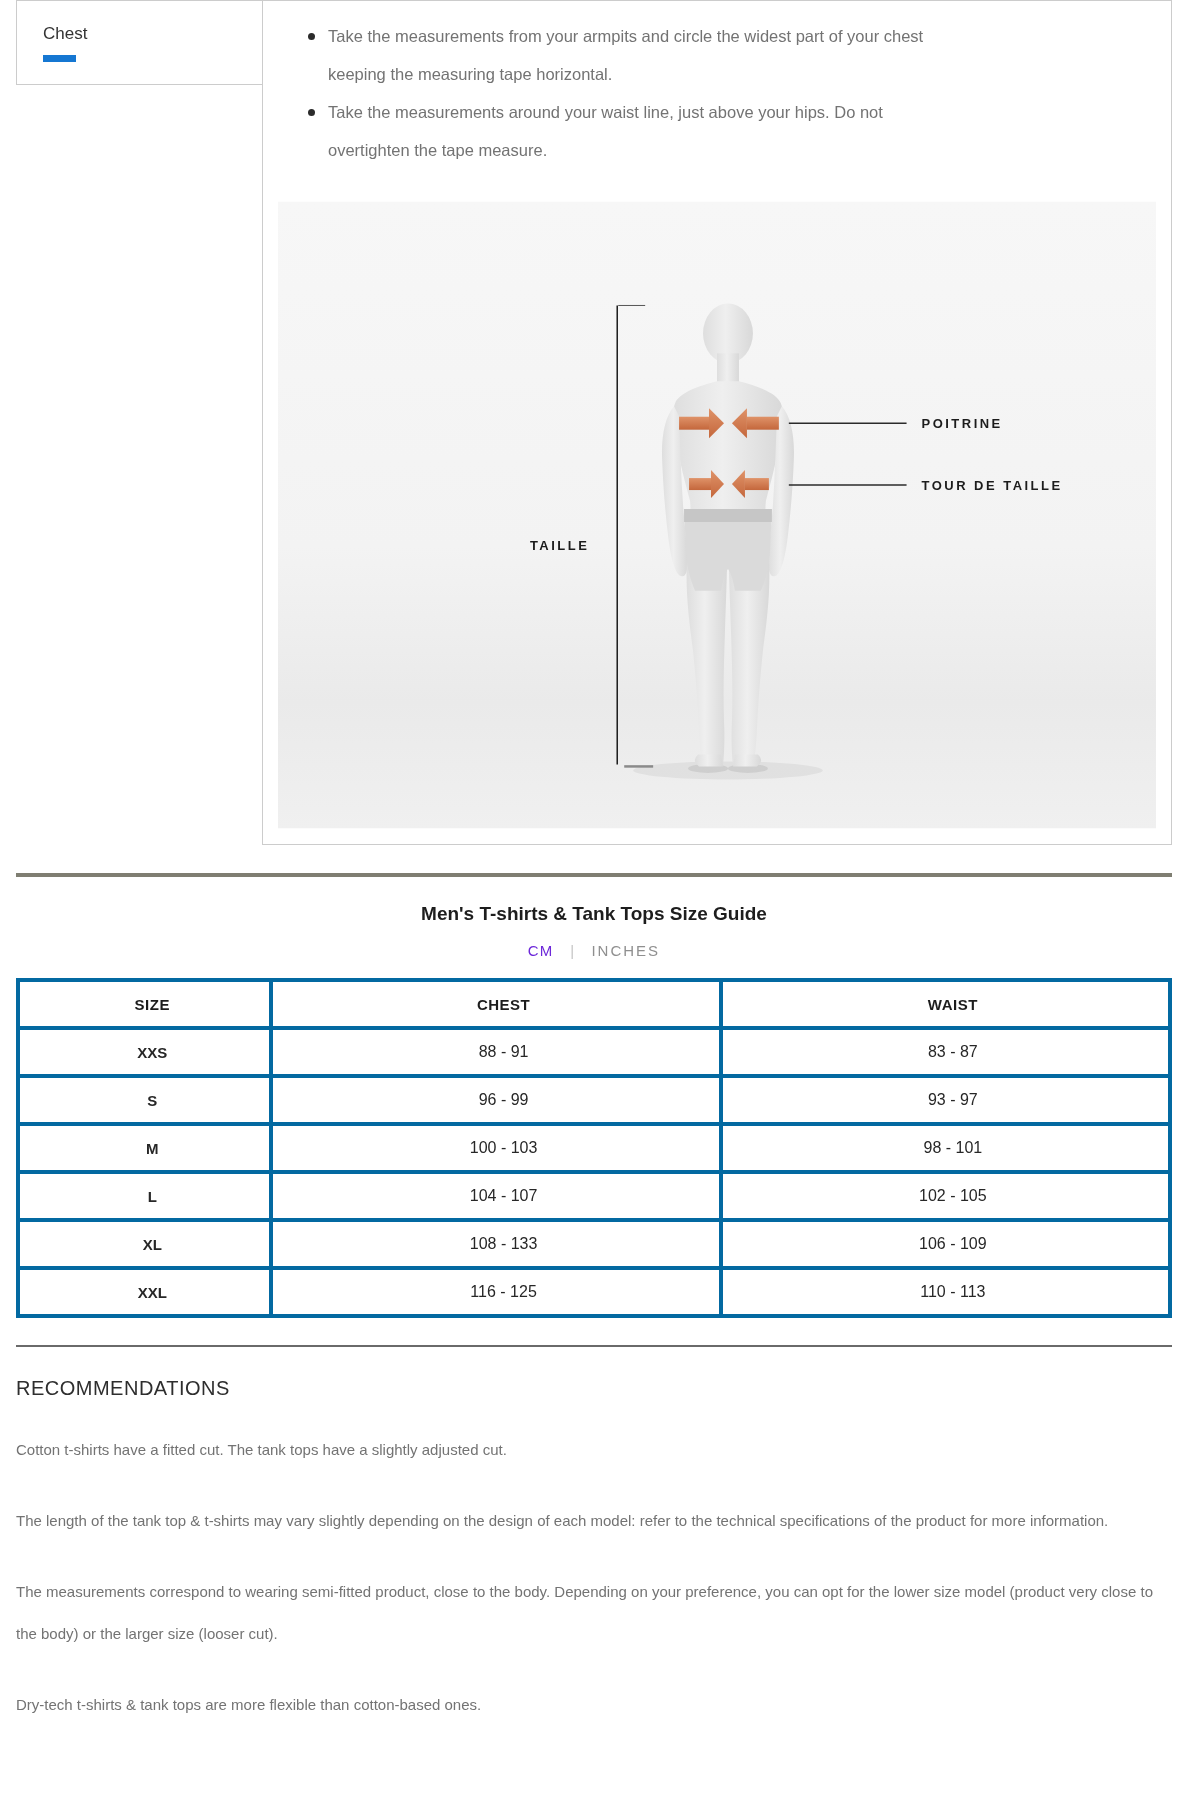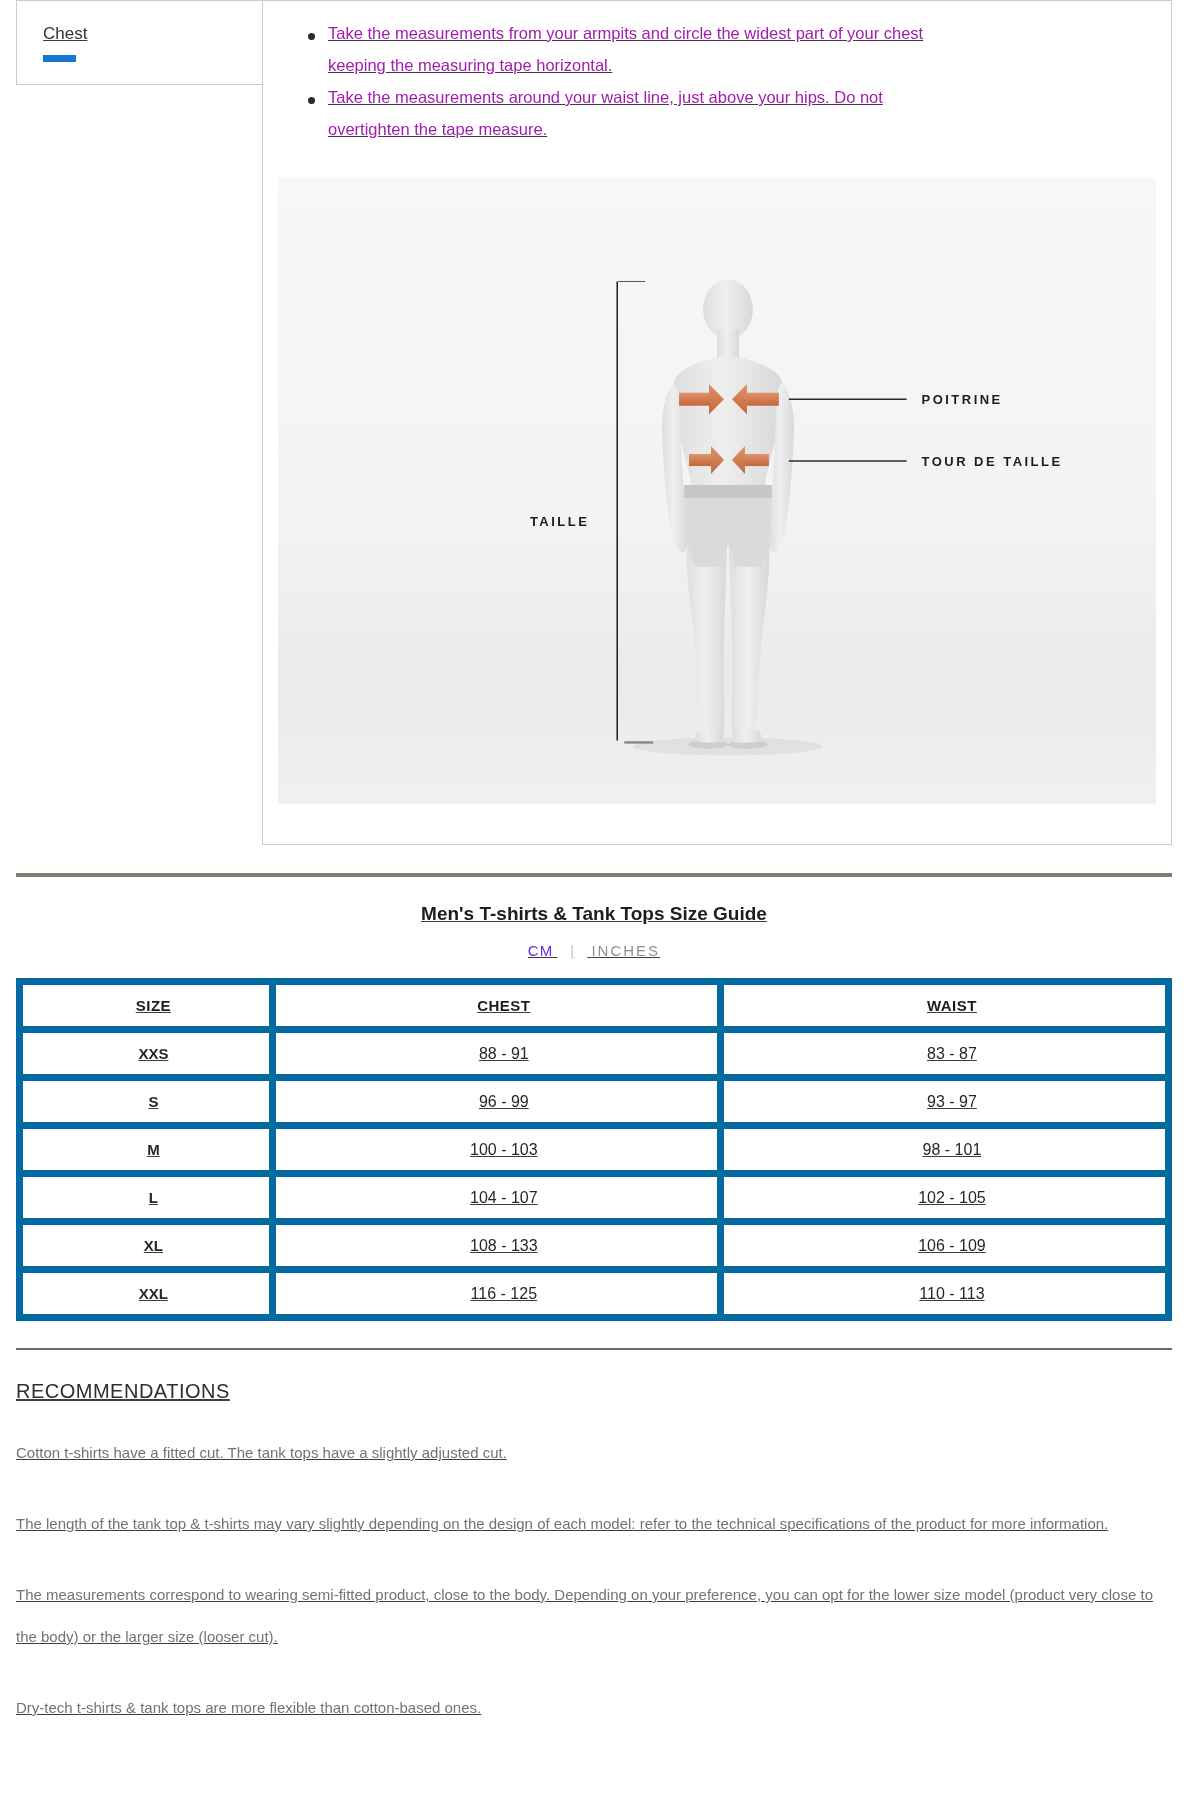--- a/index.html
+++ b/index.html
@@ -2,38 +2,38 @@
 <html><head>
 <meta charset="utf-8">
 <style>
   * { box-sizing: border-box; margin: 0; padding: 0; }
   html, body { background: #ffffff; }
   body {
     width: 1186px; height: 1820px; overflow: hidden;
     font-family: "Liberation Sans", "DejaVu Sans", sans-serif;
     color: #3d3d3d;
   }
-  .page { width: 1156px; margin-left: 16px; text-decoration: underline; }
+  .page { width: 1156px; margin-left: 16px; }
 
   
   .measure-section { display: flex; border-top: 1px solid #cccccc; }
   .tab-col { width: 246px; flex: none; }
   .tab-box {
     height: 84px; border: 1px solid #cccccc; border-top: none; border-right: none;
     display: flex; flex-direction: column; justify-content: center; padding-left: 26px;
     background: #ffffff; cursor: pointer;
   }
   .tab-label { font-size: 17px; color: #333333; }
   .tab-underline { width: 33px; height: 7px; margin-top: 11px; background: #1577d2; }
 
   .content-box { flex: 1; border: 1px solid #cccccc; border-top: none; min-height: 844px; }
   ul.instructions { margin: 16px 0 0 45px; width: 655px; }
   ul.instructions li {
     list-style: none; position: relative; padding-left: 20px;
-    font-size: 16.5px; line-height: 32px; color: #a21caf;
+    font-size: 16.5px; line-height: 38px; color: #737373;
   }
   ul.instructions li::before {
     content: ""; position: absolute; left: 0; top: 16px;
     width: 7px; height: 7px; border-radius: 50%; background: #2b2b2b;
   }
   .figure-wrap { margin: 32px 15px 15px 15px; height: 628px; }
   .figure-wrap svg { display: block; width: 100%; height: 100%; }
   svg text {
     font-family: "Liberation Sans", "DejaVu Sans", sans-serif;
     font-weight: bold; font-size: 13px; letter-spacing: 2.5px; fill: #1c1c1c;
@@ -48,21 +48,21 @@
     margin-top: 26px; text-align: center;
     font-size: 19px; font-weight: bold; color: #1d1d1d;
   }
   .units { text-align: center; margin-top: 17px; font-size: 15px; }
   .unit-cm { color: #6d28d9; letter-spacing: 1px; cursor: pointer; }
   .unit-sep { color: #c6c6c6; margin: 0 13px; font-weight: 300; }
   .unit-inches { color: #8f8f8f; letter-spacing: 2px; cursor: pointer; }
 
   table.size-table { width: 100%; border-collapse: collapse; margin-top: 19px; }
   .size-table th, .size-table td {
-    border: 7px solid #0369a1; height: 48px; text-align: center;
+    border: 4px solid #0369a1; height: 48px; text-align: center;
     vertical-align: middle; font-size: 16px; color: #272727; padding-left: 15px;
   }
   .size-table thead th { font-size: 15px; font-weight: bold; letter-spacing: 0.5px; color: #1d1d1d; }
   .size-table .col-size { width: 22%; }
   .size-table .col-chest { width: 39%; }
   .size-table .col-waist { width: 39%; }
   .size-table tbody th { font-weight: bold; font-size: 15px; }
 
   
   .rec-heading {

